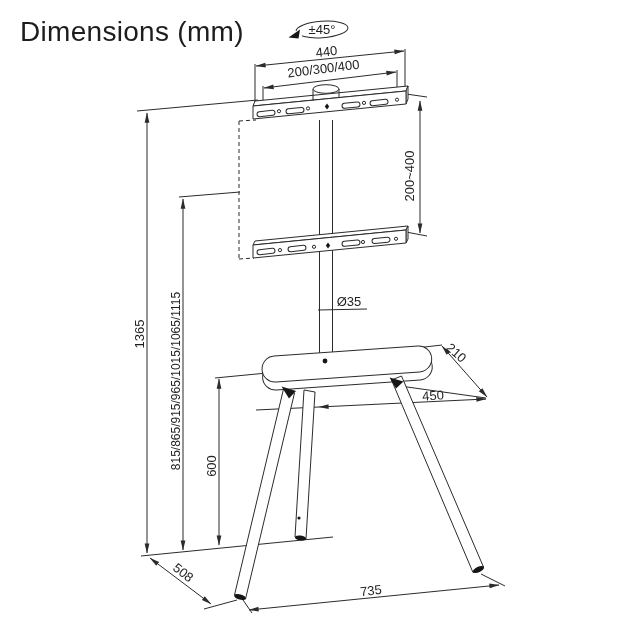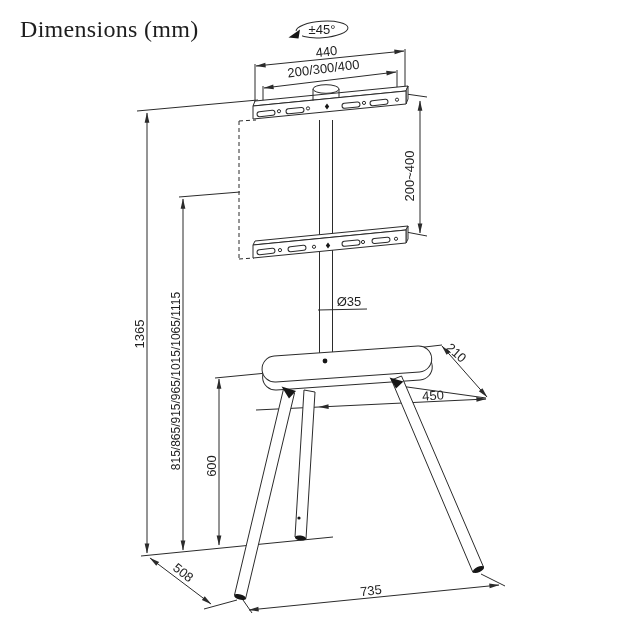--- a/index.html
+++ b/index.html
@@ -1,22 +1,22 @@
 <!DOCTYPE html>
 <html><head>
 <meta charset="utf-8">
 <style>
   html,body{margin:0;padding:0;background:#fff;}
   .canvas{
     position:relative;width:638px;height:638px;background:#ffffff;
     font-family:"Liberation Sans",sans-serif;overflow:hidden;
   }
   .page-title{
-    position:absolute;left:20px;top:16px;font-size:24px;font-weight:500;
-    color:#1d1d1d;letter-spacing:.3px;font-family:Liberation Serif, serif;
+    position:absolute;left:20px;top:16px;font-size:28px;font-weight:500;
+    color:#1d1d1d;letter-spacing:.3px;
   }
   svg text{
     font-family:"Liberation Sans",sans-serif;
     fill:#1e1e1e;
   }
   .dimtxt{font-size:13px;}
   .dimtxt-sm{font-size:12px;}
   .ln{stroke:#2b2b2b;stroke-width:1;fill:none;}
   .lnw{stroke:#2b2b2b;stroke-width:1;fill:#ffffff;}
   .dash{stroke:#2b2b2b;stroke-width:1;fill:none;stroke-dasharray:4 3;}

